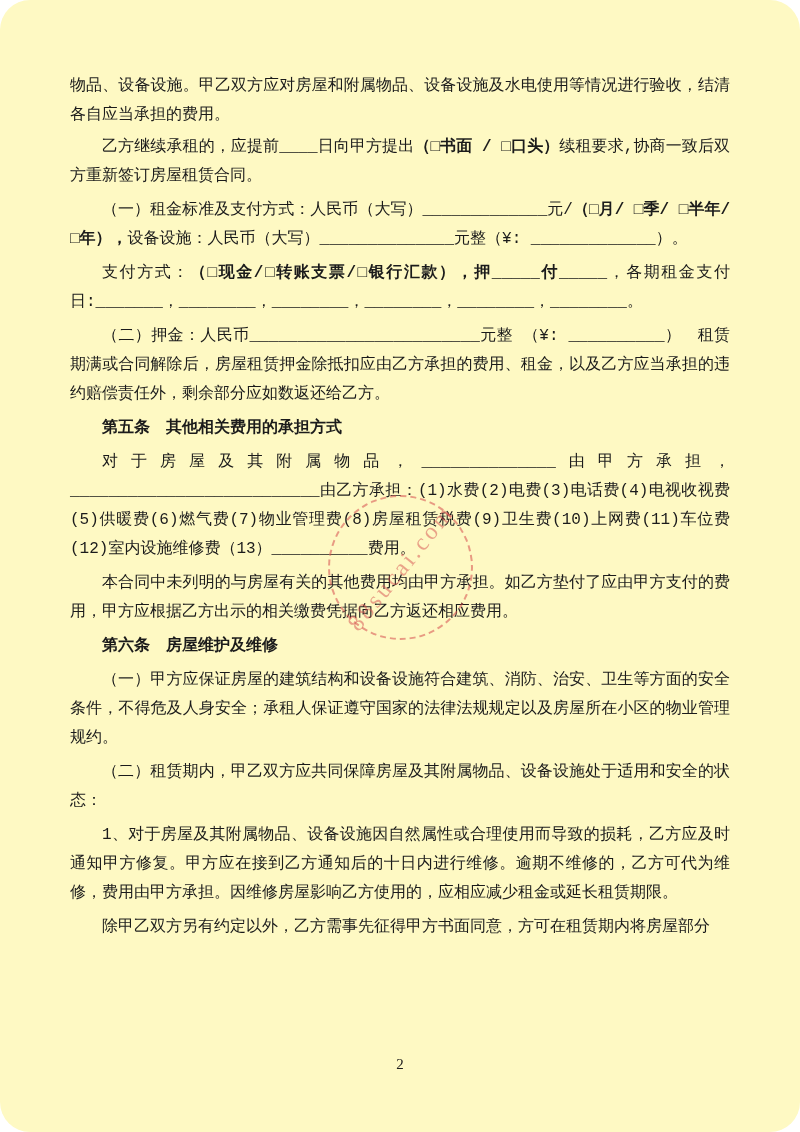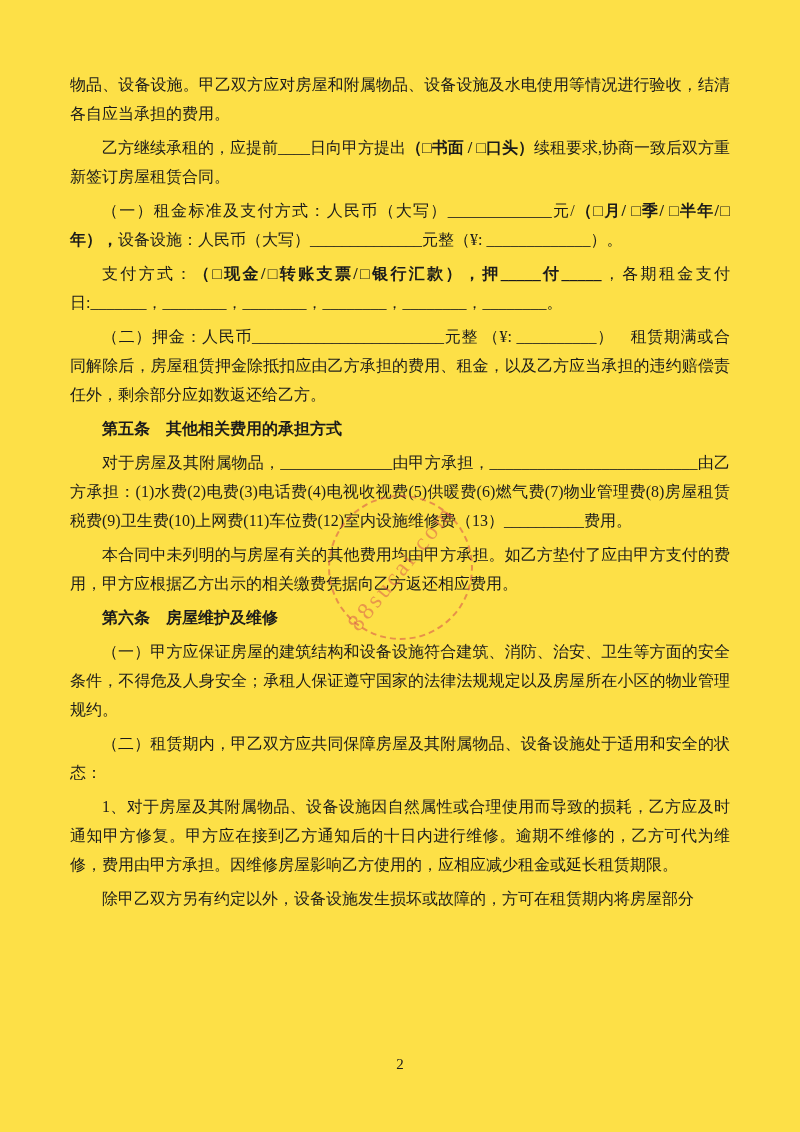--- a/index.html
+++ b/index.html
@@ -1,35 +1,36 @@
 <!DOCTYPE html>
 <html><head>
 <meta charset="utf-8">
 <style>
   html,body{margin:0;padding:0;background:#fff;}
   .page{
     position:relative;
     width:800px;height:1132px;
-    background:#fde047;
+    background:#fef9c3;
     font-family:"Liberation Serif","DejaVu Serif",serif;
     color:#1b1b1b;
     overflow:hidden;
+    border-radius:30px;
   }
   .content{
     position:absolute;
     left:70px;top:70px;width:660px;
   }
   .para{
     margin:5px 0 0 0;
     font-size:16px;
     line-height:29px;
     text-align:justify;
   }
   .para:first-child{margin-top:0;}
-  .indent{text-indent:2em;}
+  .indent{text-indent:2em;font-family:Liberation Mono, monospace;}
   .heading{font-weight:bold;}
   .bold{font-weight:bold;}
   .blank{white-space:nowrap;letter-spacing:0;}
   .watermark{
     position:absolute;
     left:328px;top:495px;
     width:145px;height:145px;
     pointer-events:none;
   }
   .wm-circle{
@@ -64,21 +65,21 @@
       <p class="para indent"><span class="">（一）租金标准及支付方式：人民币（大写）</span><span class="blank">_____________</span><span class="">元/</span><span class="bold ">（□月/ □季/ □半年/□年），</span><span class="">设备设施：人民币（大写）</span><span class="blank">______________</span><span class="">元整（¥: </span><span class="blank">_____________</span><span class="">）。</span></p>
       <p class="para indent"><span class="">支付方式：</span><span class="bold ">（□现金/□转账支票/□银行汇款），押</span><span class="bold blank">_____</span><span class="bold ">付</span><span class="bold blank">_____</span><span class="">，各期租金支付日:</span><span class="blank">_______</span><span class="">，</span><span class="blank">________</span><span class="">，</span><span class="blank">________</span><span class="">，</span><span class="blank">________</span><span class="">，</span><span class="blank">________</span><span class="">，</span><span class="blank">________</span><span class="">。</span></p>
       <p class="para indent"><span class="">（二）押金：人民币</span><span class="blank">________________________</span><span class="">元整 （¥: </span><span class="blank">__________</span><span class="">）　租赁期满或合同解除后，房屋租赁押金除抵扣应由乙方承担的费用、租金，以及乙方应当承担的违约赔偿责任外，剩余部分应如数返还给乙方。</span></p>
       <p class="para heading indent"><span class="bold ">第五条　其他相关费用的承担方式</span></p>
       <p class="para indent"><span class="">对于房屋及其附属物品，</span><span class="blank">______________</span><span class="">由甲方承担，</span><span class="blank">__________________________</span><span class="">由乙方承担：(1)水费(2)电费(3)电话费(4)电视收视费(5)供暖费(6)燃气费(7)物业管理费(8)房屋租赁税费(9)卫生费(10)上网费(11)车位费(12)室内设施维修费（13）</span><span class="blank">__________</span><span class="">费用。</span></p>
       <p class="para indent"><span class="">本合同中未列明的与房屋有关的其他费用均由甲方承担。如乙方垫付了应由甲方支付的费用，甲方应根据乙方出示的相关缴费凭据向乙方返还相应费用。</span></p>
       <p class="para heading indent"><span class="bold ">第六条　房屋维护及维修</span></p>
       <p class="para indent"><span class="">（一）甲方应保证房屋的建筑结构和设备设施符合建筑、消防、治安、卫生等方面的安全条件，不得危及人身安全；承租人保证遵守国家的法律法规规定以及房屋所在小区的物业管理规约。</span></p>
       <p class="para indent"><span class="">（二）租赁期内，甲乙双方应共同保障房屋及其附属物品、设备设施处于适用和安全的状态：</span></p>
       <p class="para indent"><span class="">1、对于房屋及其附属物品、设备设施因自然属性或合理使用而导致的损耗，乙方应及时通知甲方修复。甲方应在接到乙方通知后的十日内进行维修。逾期不维修的，乙方可代为维修，费用由甲方承担。因维修房屋影响乙方使用的，应相应减少租金或延长租赁期限。</span></p>
-      <p class="para indent"><span class="">除甲乙双方另有约定以外，设备设施发生损坏或故障的，方可在租赁期内将房屋部分</span></p>
+      <p class="para indent"><span class="">除甲乙双方另有约定以外，乙方需事先征得甲方书面同意，方可在租赁期内将房屋部分</span></p>
     </div>
 
   <div class="watermark">
     <div class="wm-circle"></div>
     <span class="wm-text">88sucai.com</span>
   </div>
 
   <div class="page-number">2</div>
 
 </div>

